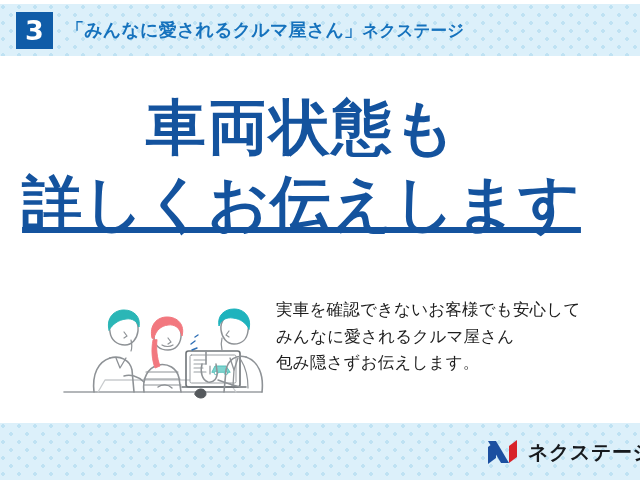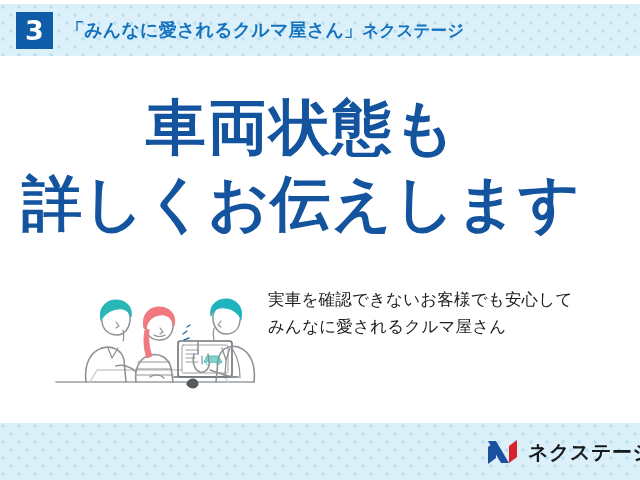--- a/index.html
+++ b/index.html
@@ -94,31 +94,33 @@
     line-height: 1.06;
     letter-spacing: 2px;
   }
   #headline-line1 {
     font-size: 60px;
   }
   #headline-line2 {
     font-size: 60px;
     margin-top: 12px;
     letter-spacing: 1px;
+    text-decoration: underline;
   }
 
   
   #lower {
     position: absolute;
-    top: 278px;
+    top: 288px;
     left: 0;
     width: 568px;
     height: 132px;
     display: flex;
     align-items: flex-start;
+    padding-left: 8px;
   }
   #illustration {
     width: 210px;
     height: 125px;
     margin-left: 50px;
     flex: 0 0 auto;
   }
   #body-copy {
     margin-left: 8px;
     margin-top: 8px;
@@ -236,20 +238,21 @@
 
         <path d="M160 92 C168 95 176 98 184 99" stroke-width="1.5"></path>
 
         <path d="M133 56 L137 53 M134 62 L139 60 M137 49 L140 47" stroke="#2f6fb5" stroke-width="1.4"></path>
       </g>
     </svg>
 
     <div id="body-copy">
       <div>実車を確認できないお客様でも安心して</div>
       <div>みんなに愛されるクルマ屋さん</div>
+      <div>包み隠さずお伝えします。</div>
     </div>
   </div>
 
   <div id="footer-band" class="dot-band"></div>
 
   <div id="logo">
     <svg id="logo-mark" width="34" height="25" viewBox="0 0 34 25">
       <path d="M1 24 L1 7 L9 1 L9 18 Z" fill="#1b4fa0"></path>
       <path d="M9 1 L22 23 L14 23 L1 1 Z" fill="#1b4fa0"></path>
       <path d="M22 23 L22 6 L30 0 L30 17 Z" fill="#d8232a"></path>

